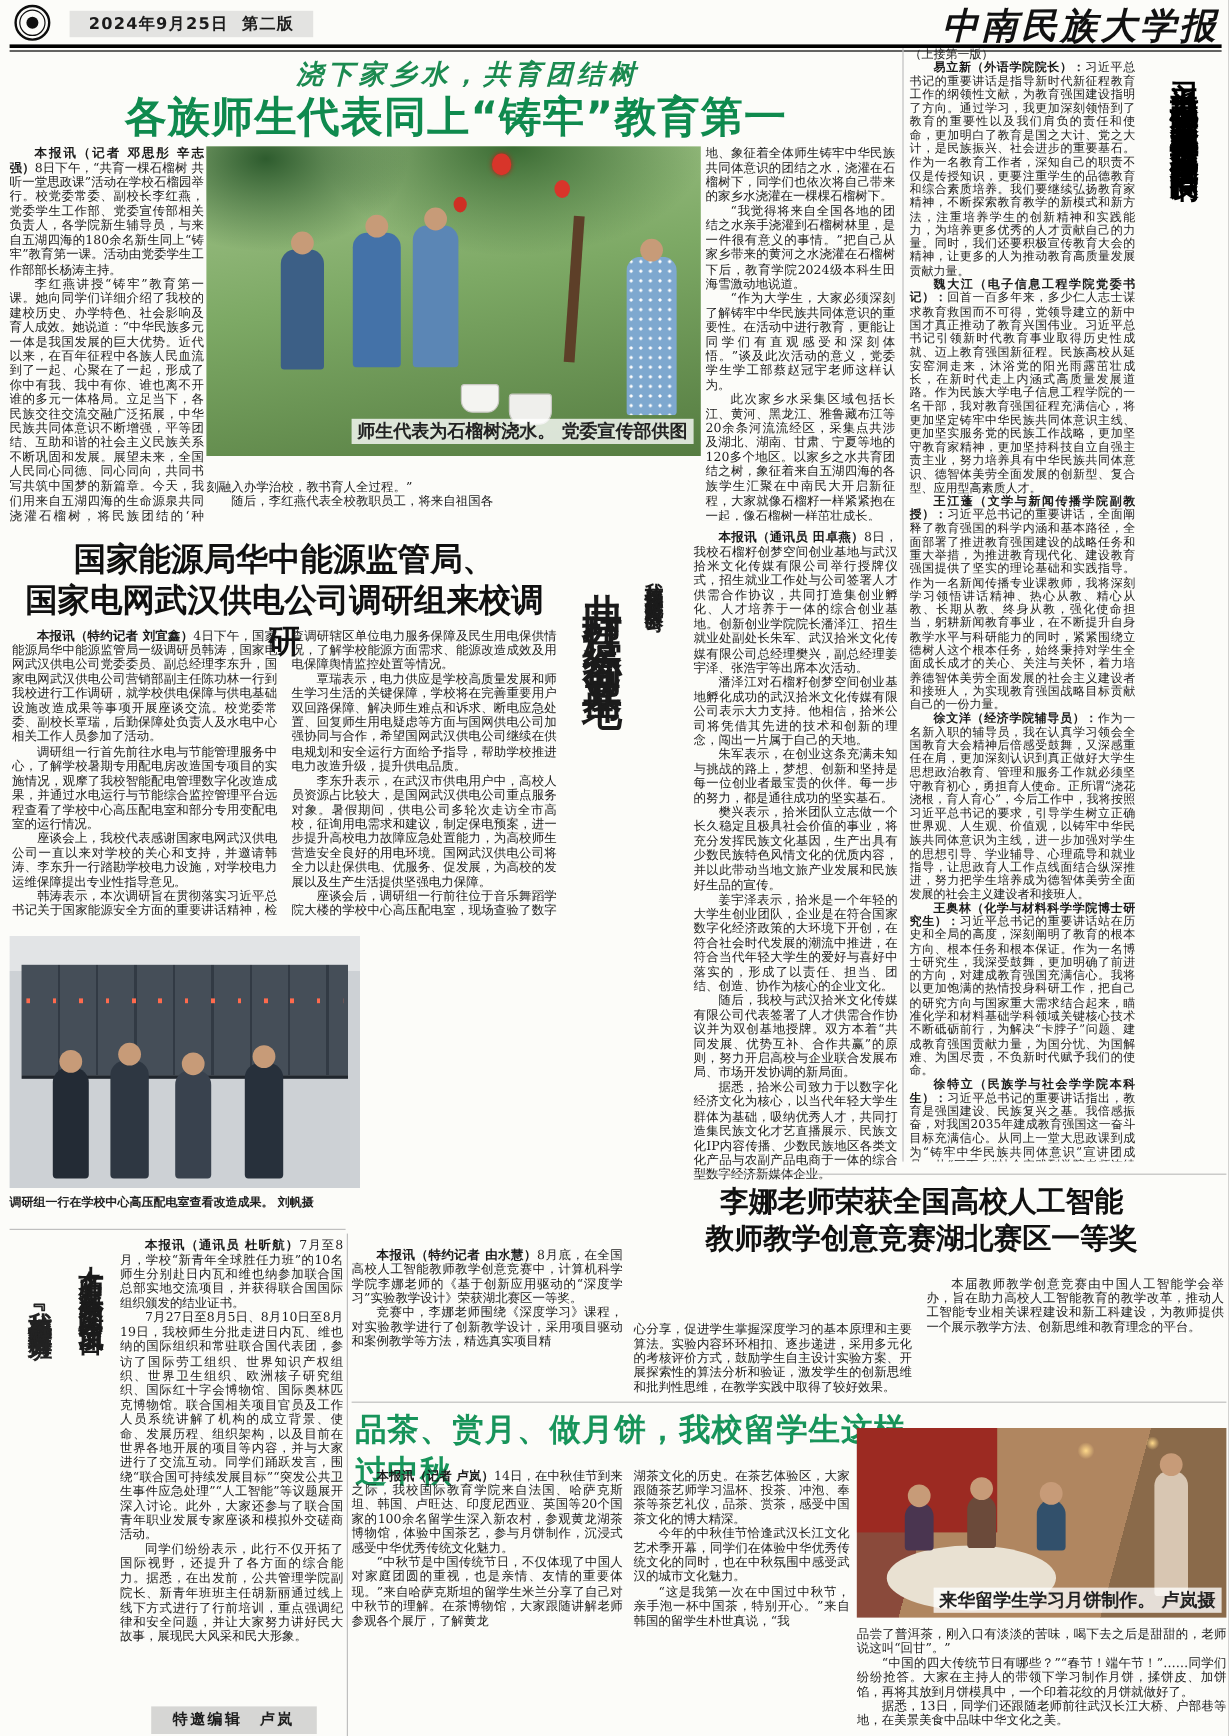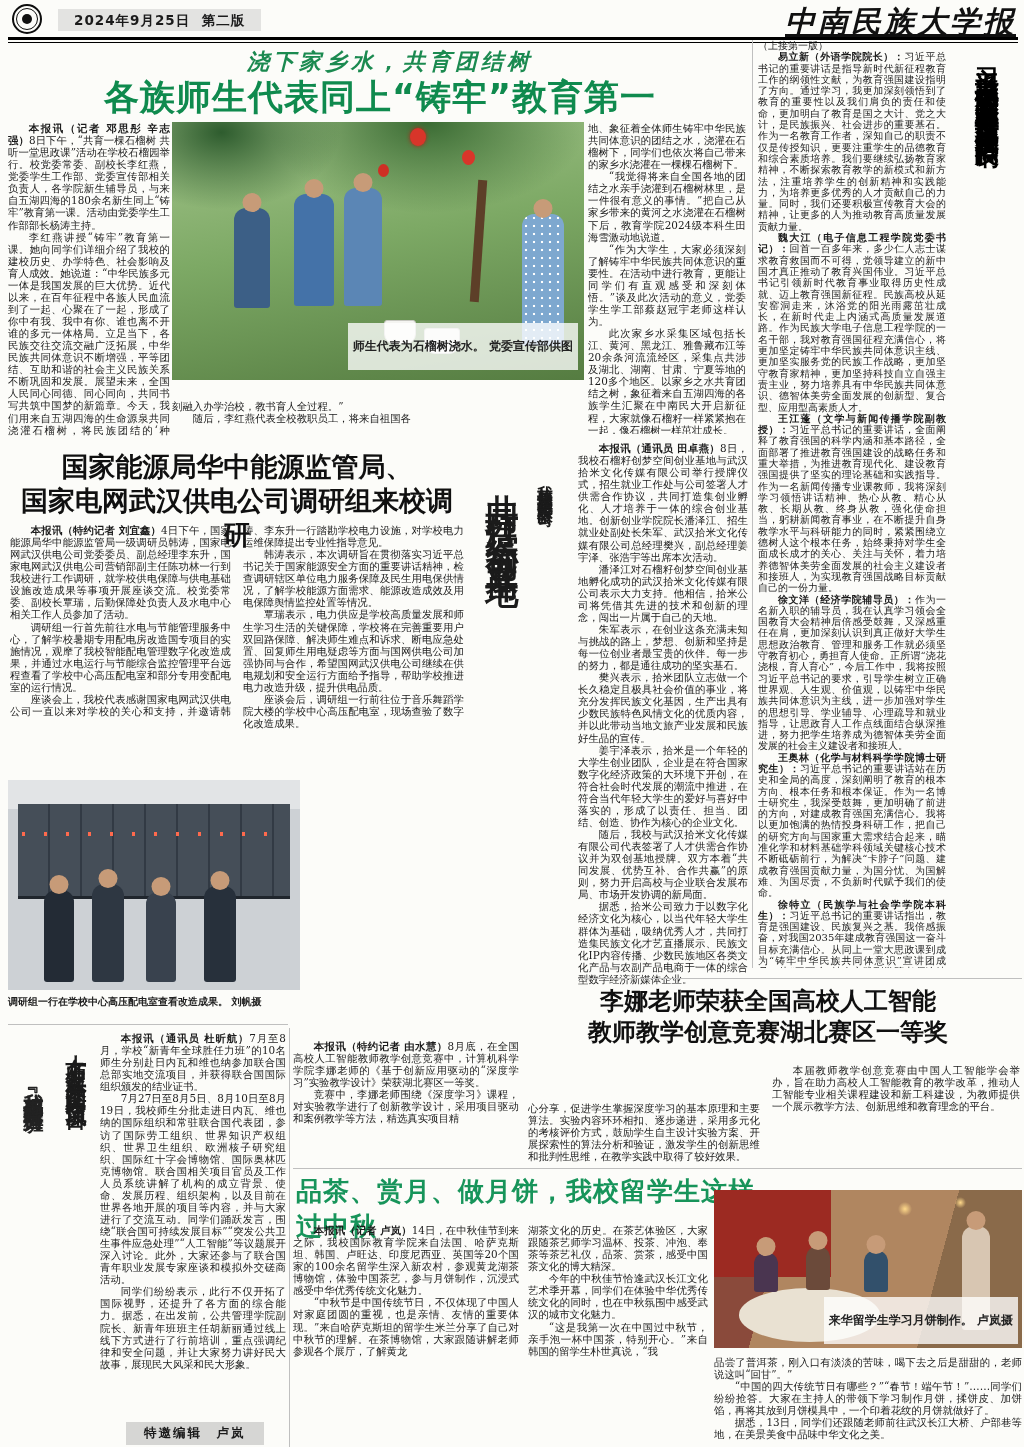--- a/index.html
+++ b/index.html
@@ -5,21 +5,21 @@
   html,body{margin:0;padding:0;background:#888;}
   .page{position:relative;width:1024px;height:1447px;background:#fcfcf9;overflow:hidden;
         font-family:"DejaVu Serif","Liberation Serif",serif;color:#1b1b1b;}
   .abs{position:absolute;}
   
   .logo{left:12px;top:4px;width:30px;height:30px;border:2px solid #0d0d0d;border-radius:50%;box-sizing:border-box;}
   .logo::after{content:"";position:absolute;inset:2px;border:1px solid #0d0d0d;border-radius:50%;}
   .logo-core{position:absolute;inset:8px;background:#111;border-radius:50%;}
   .datebox{left:58px;top:9px;height:22px;line-height:22px;padding:0 16px;background:#e3e3e1;
            font-family:"DejaVu Sans","Liberation Sans",sans-serif;font-size:13.5px;font-weight:700;letter-spacing:1px;}
-  .masthead{right:8px;top:2px;font-size:30px;font-weight:700;font-style:italic;letter-spacing:3px;color:#111;text-decoration:underline;}
+  .masthead{right:8px;top:2px;font-size:30px;font-weight:700;font-style:italic;letter-spacing:3px;color:#111;}
   .rule-a{left:8px;top:37px;width:1010px;height:3px;background:#000;}
   .rule-b{left:8px;top:42px;width:1010px;height:1px;background:#000;}
   
   .kicker{color:#1b8a50;font-weight:700;font-style:italic;text-align:center;font-size:22px;letter-spacing:4px;}
   .hl-green{color:#0f8a4e;font-family:"DejaVu Sans","Liberation Sans",sans-serif;font-weight:900;text-align:center;}
   .hl-black{color:#101010;font-family:"DejaVu Sans","Liberation Sans",sans-serif;font-weight:900;text-align:center;}
   
   .col{font-size:10.4px;line-height:1.16;text-align:justify;overflow:hidden;}
   .col p{margin:0;}
   .ind{text-indent:2em;}
@@ -28,22 +28,22 @@
   .xi-col b{font-weight:700;}
   
   .vert{writing-mode:vertical-rl;text-orientation:mixed;overflow:hidden;}
   .vh-xi{font-family:"DejaVu Sans","Liberation Sans",sans-serif;font-weight:900;font-size:24px;letter-spacing:2.5px;line-height:70px;color:#000;}
   .vh-shimi-main{font-weight:900;font-size:33px;letter-spacing:9px;line-height:52px;}
   .vh-shimi-kicker{font-weight:700;font-size:15.5px;letter-spacing:2px;line-height:34px;padding-top:4px;}
   .vh-bl-main{font-weight:900;font-size:21px;letter-spacing:4px;line-height:44px;}
   .vh-bl-sub{font-weight:900;font-size:20px;letter-spacing:2px;line-height:40px;padding-top:38px;color:#222;}
   
   .photo{overflow:hidden;}
-  .capstrip{position:absolute;background:rgba(255,255,255,.78);color:#222;font-size:12px;font-weight:700;
-            padding:15px 5px;white-space:nowrap;}
+  .capstrip{position:absolute;background:rgba(255,255,255,.78);color:#222;font-size:15px;font-weight:700;
+            padding:1px 5px;white-space:nowrap;}
   .caption{font-size:10px;font-weight:700;color:#222;}
   .sep{background:#bfbfbf;}
   .person{position:absolute;border-radius:12px 12px 3px 3px;}
   .person::before{content:"";position:absolute;top:-15px;left:50%;transform:translateX(-50%);
                   width:19px;height:19px;border-radius:50%;background:#c79b78;}
   .editorbox{background:#d6d6d4;font-weight:700;font-size:12.5px;padding:3px 18px;letter-spacing:2px;}
 </style>
 </head>
 <body>
 
@@ -104,20 +104,21 @@
   <div class="abs hl-black" style="left:10px;top:450px;width:454px;font-size:27px;line-height:1.25;">
     <div>国家能源局华中能源监管局、</div>
     <div>国家电网武汉供电公司调研组来校调研</div>
   </div>
   <div class="abs col" style="left:10px;top:524px;width:454px;height:250px;columns:2;column-gap:12px;">
     <p class="ind"><b class="byl">本报讯（特约记者 刘宜鑫）</b><span>4日下午，国家能源局华中能源监管局一级调研员韩涛，国家电网武汉供电公司党委委员、副总经理李东升，国家电网武汉供电公司营销部副主任陈功林一行到我校进行工作调研，就学校供电保障与供电基础设施改造成果等事项开展座谈交流。校党委常委、副校长覃瑞，后勤保障处负责人及水电中心相关工作人员参加了活动。</span></p>
     <p class="ind">调研组一行首先前往水电与节能管理服务中心，了解学校暑期专用配电房改造国专项目的实施情况，观摩了我校智能配电管理数字化改造成果，并通过水电运行与节能综合监控管理平台远程查看了学校中心高压配电室和部分专用变配电室的运行情况。</p>
     <p class="ind">座谈会上，我校代表感谢国家电网武汉供电公司一直以来对学校的关心和支持，并邀请韩涛、李东升一行踏勘学校电力设施，对学校电力运维保障提出专业性指导意见。</p>
     <p class="ind">韩涛表示，本次调研旨在贯彻落实习近平总书记关于国家能源安全方面的重要讲话精神，检查调研辖区单位电力服务保障及民生用电保供情况，了解学校能源方面需求、能源改造成效及用电保障舆情监控处置等情况。</p>
     <p class="ind">覃瑞表示，电力供应是学校高质量发展和师生学习生活的关键保障，学校将在完善重要用户双回路保障、解决师生难点和诉求、断电应急处置、回复师生用电疑虑等方面与国网供电公司加强协同与合作，希望国网武汉供电公司继续在供电规划和安全运行方面给予指导，帮助学校推进电力改造升级，提升供电品质。</p>
+    <p class="ind">李东升表示，在武汉市供电用户中，高校人员资源占比较大，是国网武汉供电公司重点服务对象。暑假期间，供电公司多轮次走访全市高校，征询用电需求和建议，制定保电预案，进一步提升高校电力故障应急处置能力，为高校师生营造安全良好的用电环境。国网武汉供电公司将全力以赴保供电、优服务、促发展，为高校的发展以及生产生活提供坚强电力保障。</p>
     <p class="ind">座谈会后，调研组一行前往位于音乐舞蹈学院大楼的学校中心高压配电室，现场查验了数字化改造成果。</p>
 
   </div>
 
   <div class="abs photo" style="left:8px;top:780px;width:292px;height:210px;background:linear-gradient(#e2e4e6 0 14%,#cdd1d5 14% 100%);">
     <div class="abs" style="left:10px;top:24px;width:272px;height:92px;background:repeating-linear-gradient(90deg,#454e58 0 30px,#323a44 30px 32px);border-bottom:3px solid #20262d;"></div>
     <div class="abs" style="left:14px;top:52px;width:264px;height:4px;background:repeating-linear-gradient(90deg,#ff6a4d 0 3px,transparent 3px 22px);"></div>
     <div class="person" style="left:36px;top:110px;width:30px;height:92px;background:#232b35;"></div>
     <div class="person" style="left:84px;top:104px;width:32px;height:98px;background:#2e3742;"></div>
     <div class="person" style="left:138px;top:112px;width:30px;height:90px;background:#39424e;"></div>

